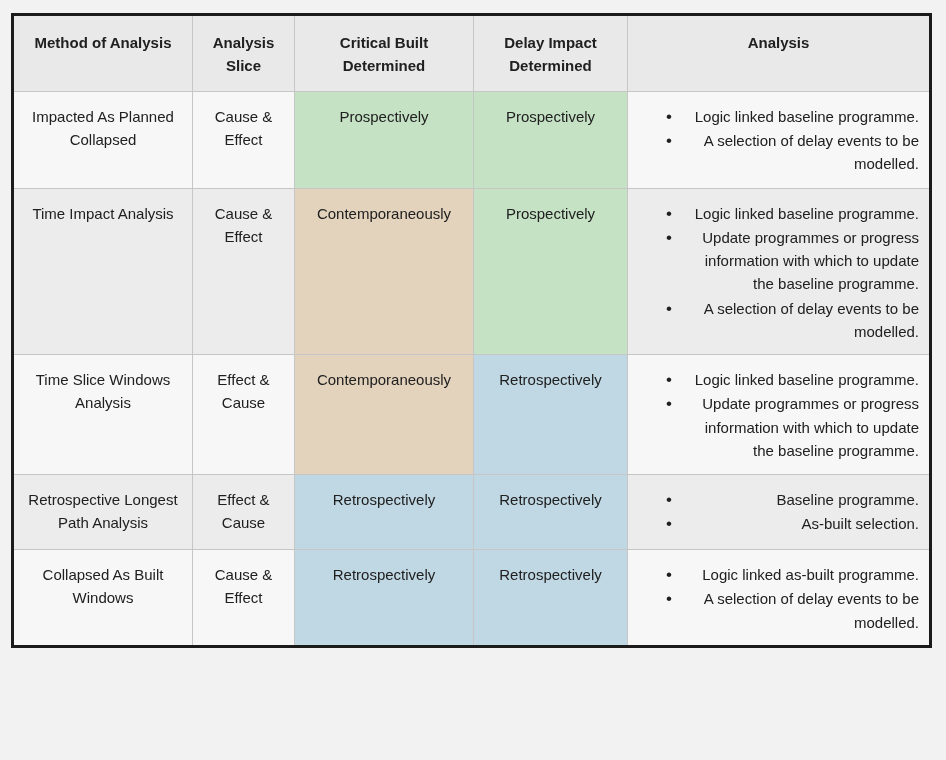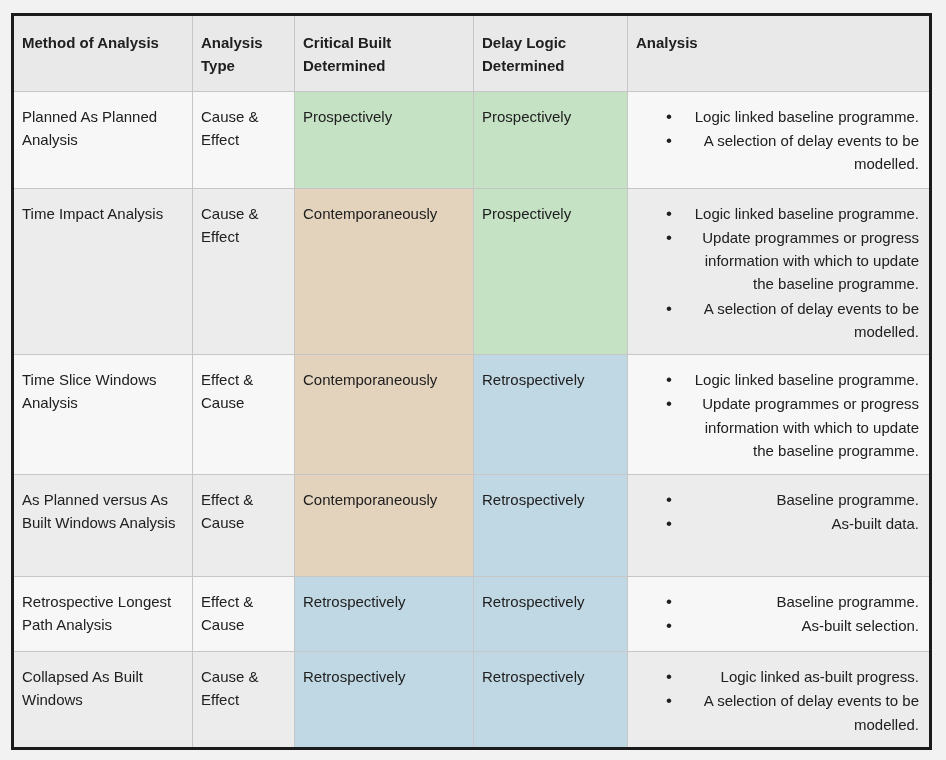--- a/index.html
+++ b/index.html
@@ -24,21 +24,21 @@
   }
   col.c-method   { width: 180px; }
   col.c-type     { width: 102px; }
   col.c-critical { width: 179px; }
   col.c-delay    { width: 154px; }
   col.c-requires { width: 303px; }
 
   th, td {
     border: 1px solid #c6c6c6;
     vertical-align: top;
-    text-align: left;
+    text-align: center;
     padding: 13px 8px;
     font-size: 15px;
     line-height: 1.55;
   }
   thead th {
     background: #e9e9e9;
     font-weight: bold;
     height: 74px;
     padding-top: 15px;
   }
@@ -83,29 +83,29 @@
     <colgroup>
       <col class="c-method">
       <col class="c-type">
       <col class="c-critical">
       <col class="c-delay">
       <col class="c-requires">
     </colgroup>
     <thead>
       <tr>
           <th>Method of Analysis</th>
-          <th>Analysis Type</th>
+          <th>Analysis Slice</th>
           <th>Critical Built Determined</th>
-          <th>Delay Logic Determined</th>
+          <th>Delay Impact Determined</th>
           <th>Analysis</th>
         </tr>
     </thead>
     <tbody>
         <tr class="r0">
-          <td>Planned As Planned Analysis</td>
+          <td>Impacted As Planned Collapsed</td>
           <td>Cause &amp; Effect</td>
           <td style="background: rgb(197, 226, 196);">Prospectively</td>
           <td style="background: rgb(197, 226, 196);">Prospectively</td>
           <td class="requires">
             <ul class="req">
               <li>Logic linked baseline programme.</li>
               <li>A selection of delay events to be modelled.</li>
             </ul>
           </td>
         </tr>
@@ -127,51 +127,39 @@
           <td>Effect &amp; Cause</td>
           <td style="background: rgb(227, 211, 189);">Contemporaneously</td>
           <td style="background: rgb(192, 216, 228);">Retrospectively</td>
           <td class="requires">
             <ul class="req">
               <li>Logic linked baseline programme.</li>
               <li>Update programmes or progress information with which to update the baseline programme.</li>
             </ul>
           </td>
         </tr>
-        <tr class="r3">
-          <td>As Planned versus As Built Windows Analysis</td>
-          <td>Effect &amp; Cause</td>
-          <td style="background: rgb(227, 211, 189);">Contemporaneously</td>
-          <td style="background: rgb(192, 216, 228);">Retrospectively</td>
-          <td class="requires">
-            <ul class="req">
-              <li>Baseline programme.</li>
-              <li>As-built data.</li>
-            </ul>
-          </td>
-        </tr>
         <tr class="r4">
           <td>Retrospective Longest Path Analysis</td>
           <td>Effect &amp; Cause</td>
           <td style="background: rgb(192, 216, 228);">Retrospectively</td>
           <td style="background: rgb(192, 216, 228);">Retrospectively</td>
           <td class="requires">
             <ul class="req">
               <li>Baseline programme.</li>
               <li>As-built selection.</li>
             </ul>
           </td>
         </tr>
         <tr class="r5">
           <td>Collapsed As Built Windows</td>
           <td>Cause &amp; Effect</td>
           <td style="background: rgb(192, 216, 228);">Retrospectively</td>
           <td style="background: rgb(192, 216, 228);">Retrospectively</td>
           <td class="requires">
             <ul class="req">
-              <li>Logic linked as-built progress.</li>
+              <li>Logic linked as-built programme.</li>
               <li>A selection of delay events to be modelled.</li>
             </ul>
           </td>
         </tr>
       </tbody>
   </table>
 </div>
 
 </body></html>

